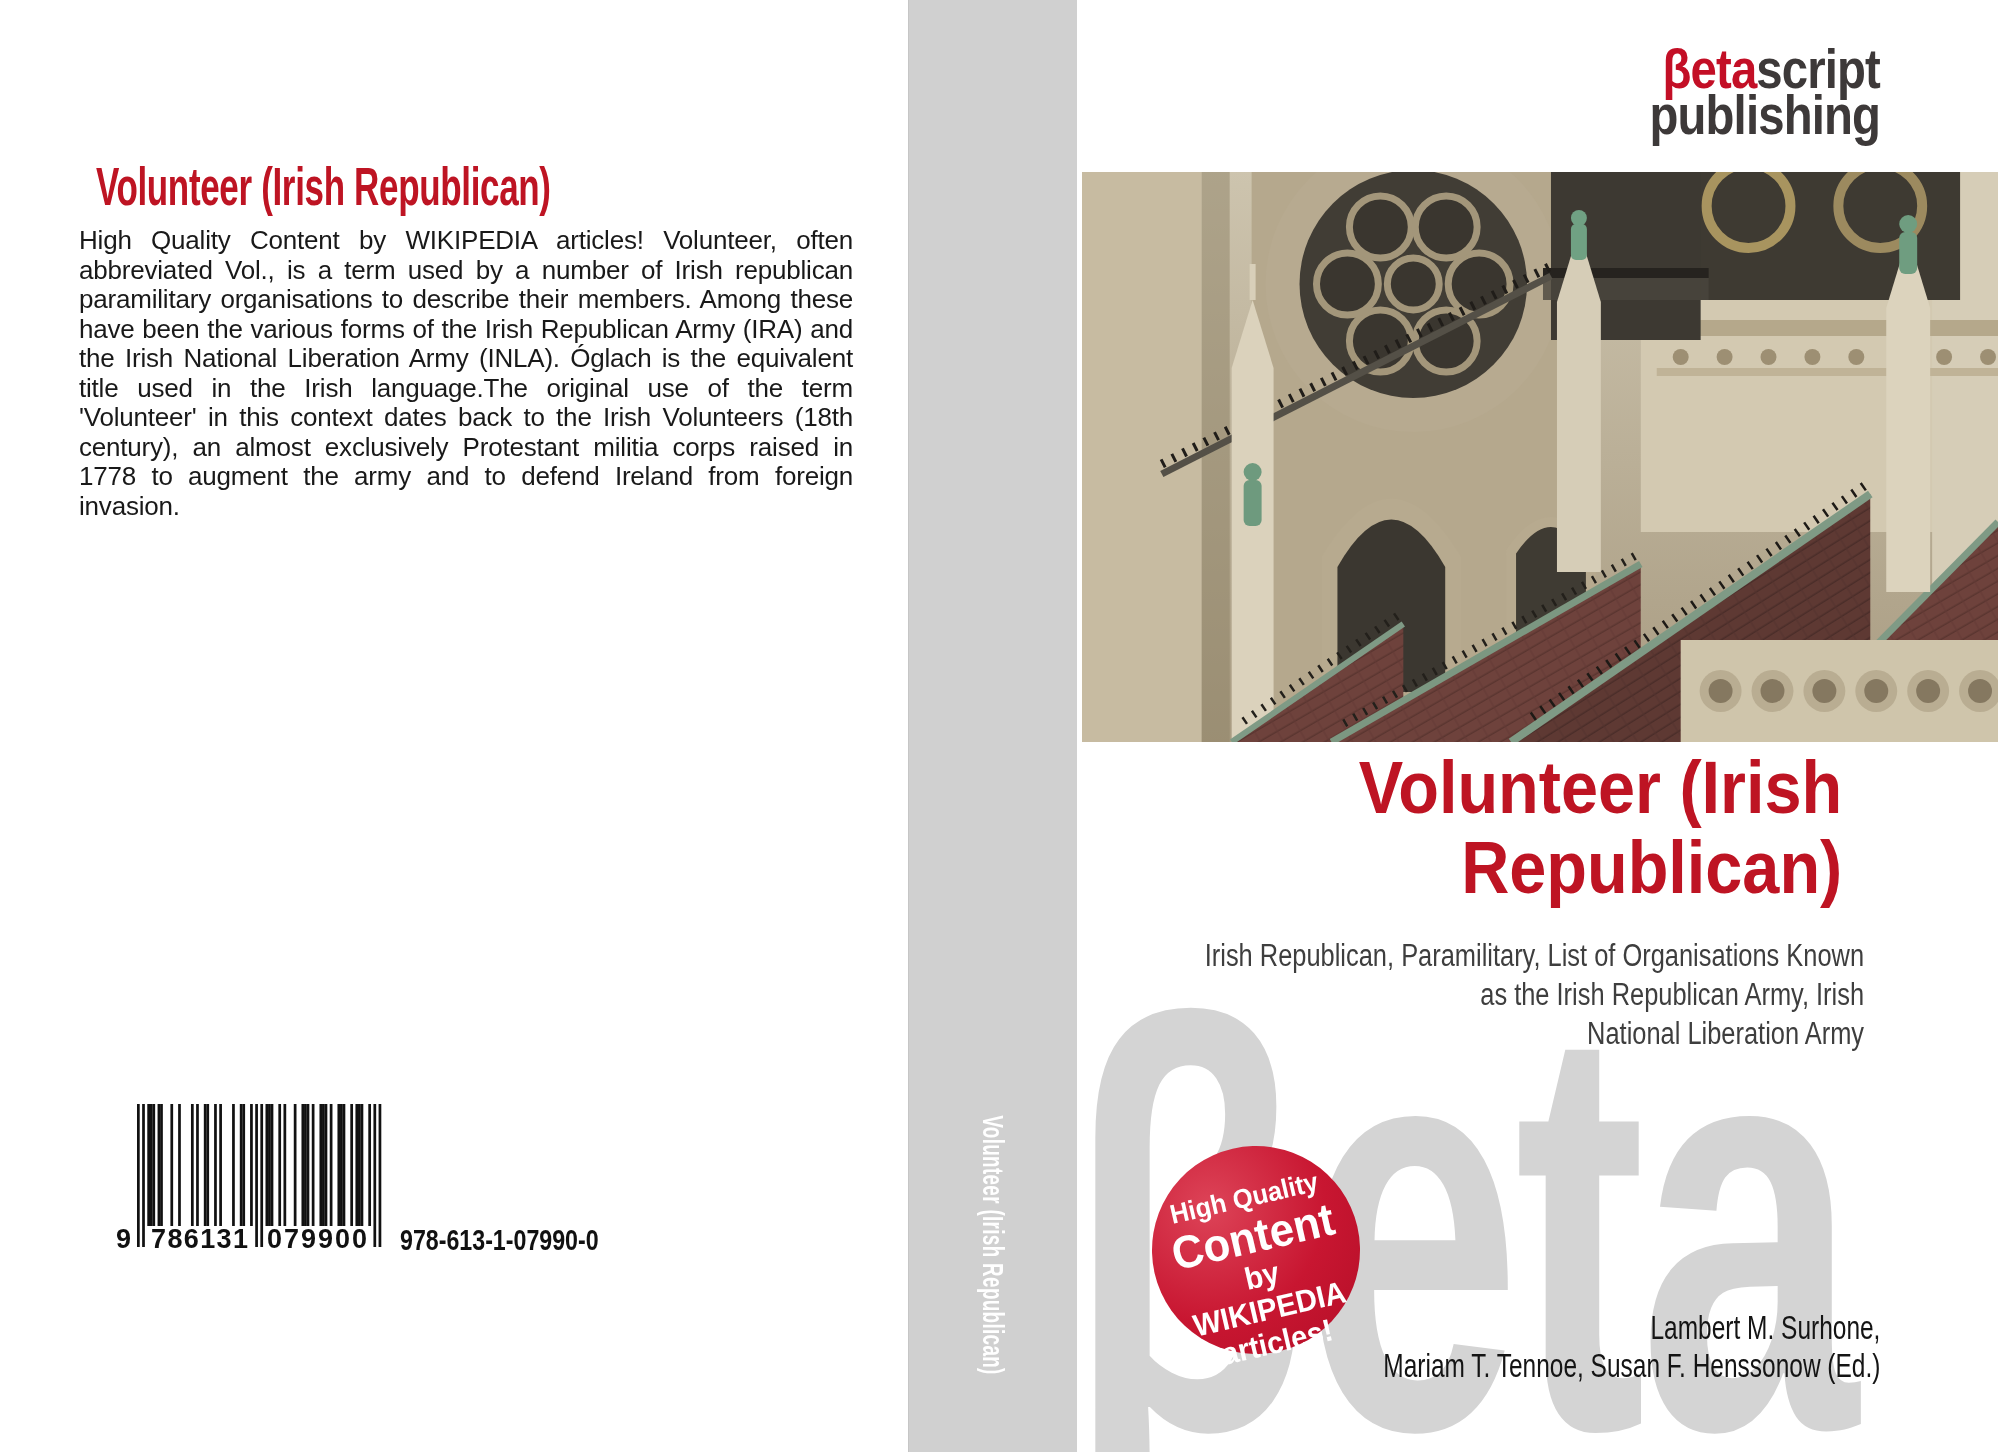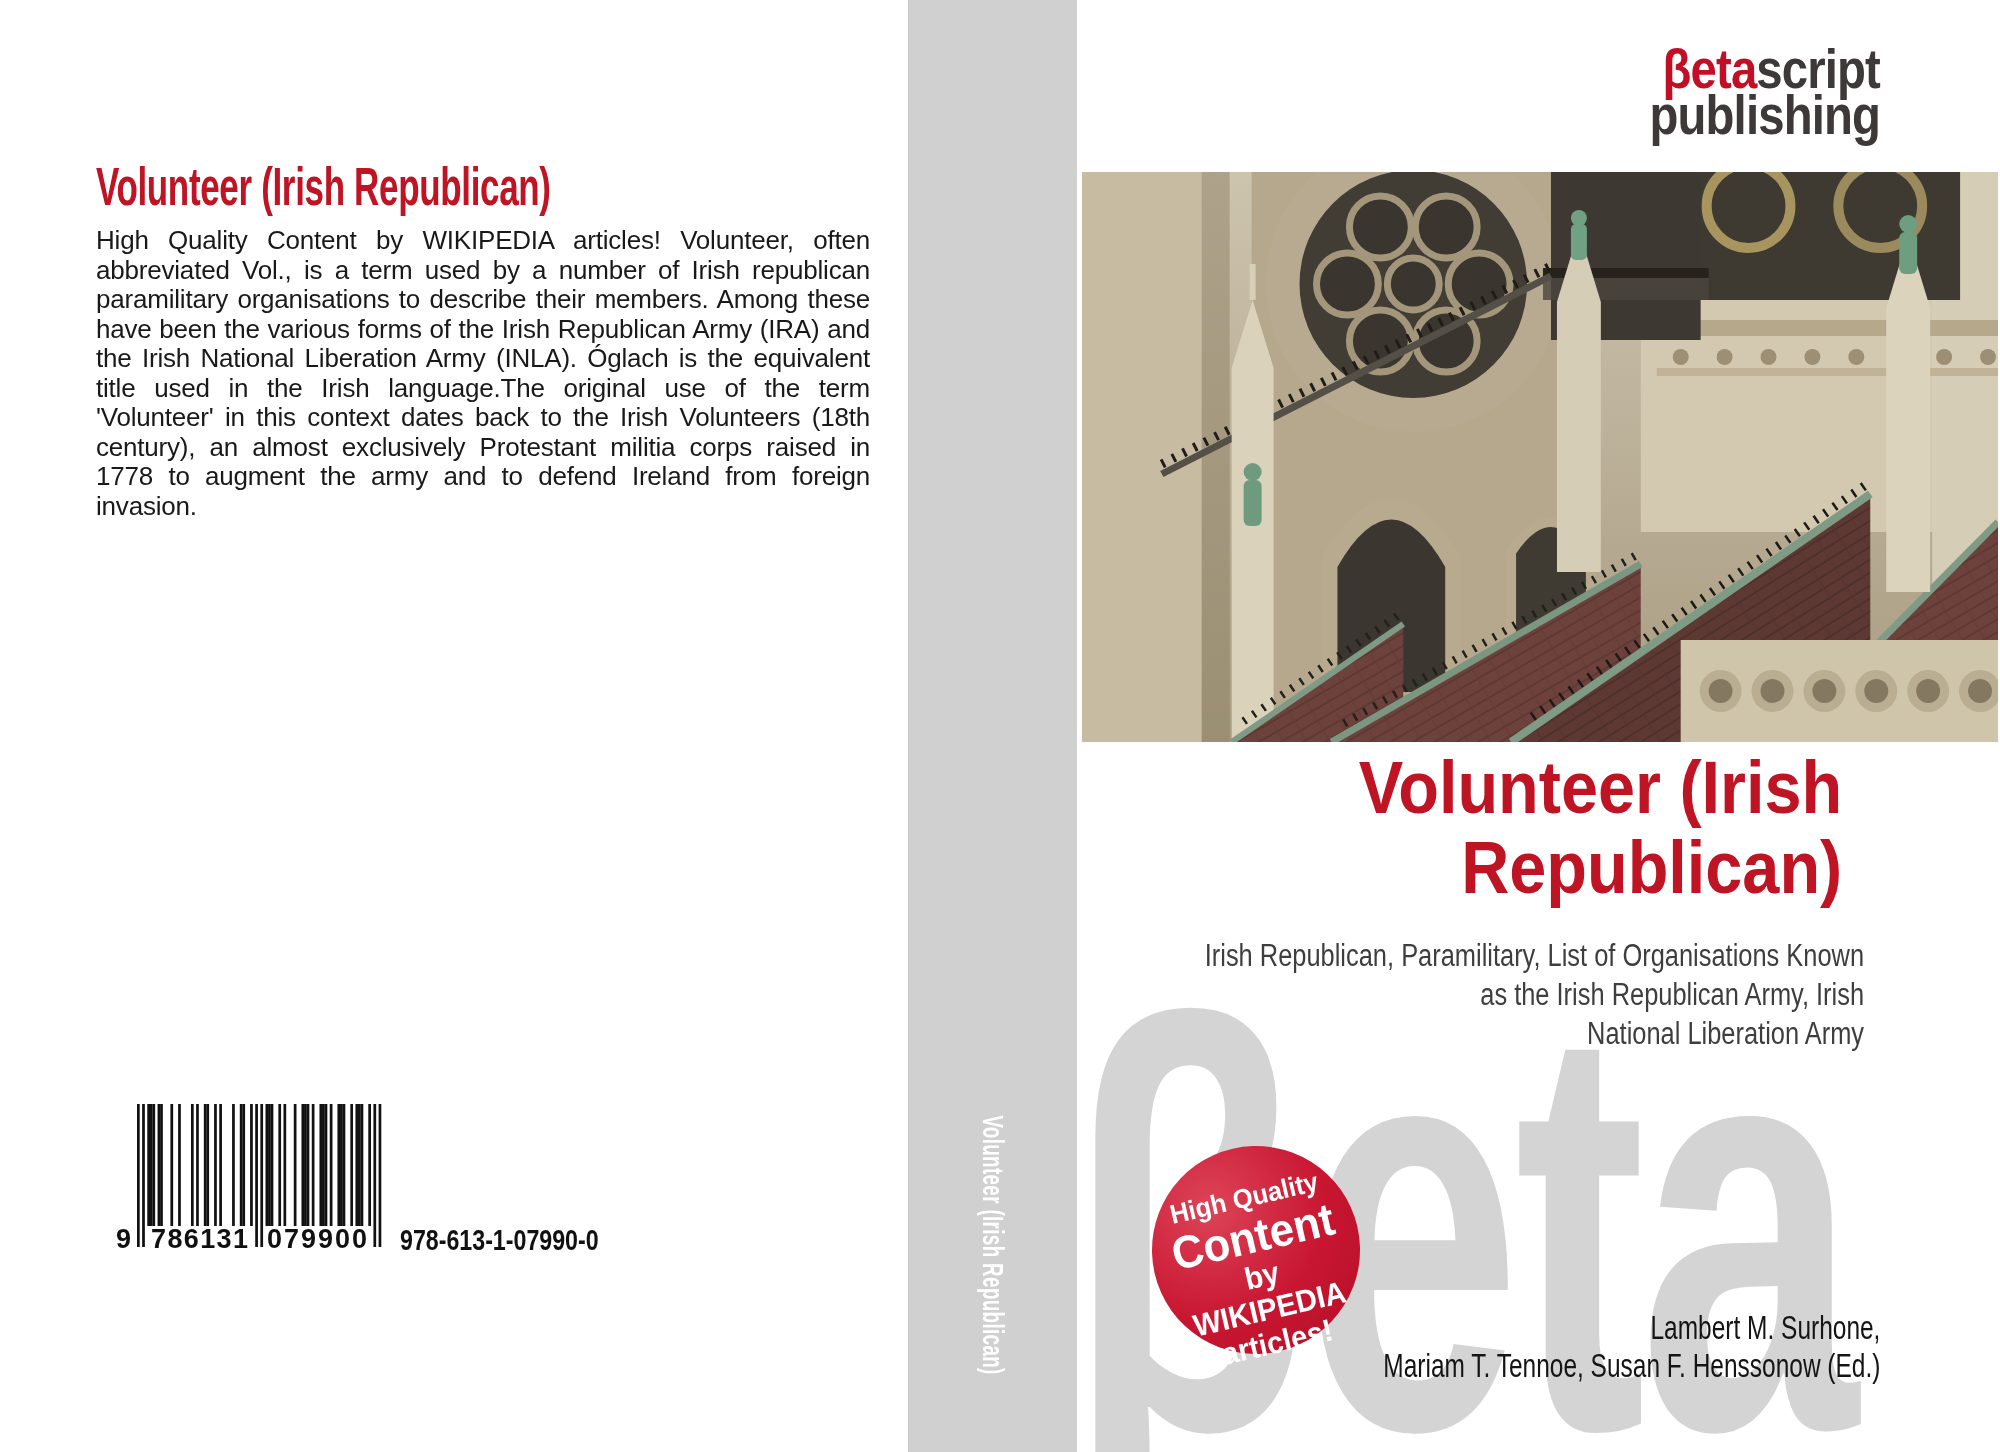--- a/index.html
+++ b/index.html
@@ -17,21 +17,21 @@
     font-family:"Liberation Sans",sans-serif;
   }
   
   .back-page{position:absolute;left:0;top:0;width:908px;height:1452px;background:#ffffff;}
   .back-title{
     position:absolute;left:96px;top:160px;margin:0;white-space:nowrap;
     font-size:53px;font-weight:bold;color:var(--accent-red);line-height:1;
     transform:scaleX(0.66);transform-origin:left top;letter-spacing:-0.5px;
   }
   .back-desc{
-    position:absolute;left:96px;top:226px;width:774px;margin:0;
+    position:absolute;left:79px;top:226px;width:774px;margin:0;
     font-size:26px;line-height:29.5px;text-align:justify;color:var(--body-text);
     letter-spacing:-0.2px;
   }
   .barcode{position:absolute;left:0;top:0;}
   .barcode svg{position:absolute;left:137px;top:1104px;}
   .bc-digit{position:absolute;top:1226px;font-size:27px;font-weight:bold;color:#111;line-height:1;}
   .bc-lead{left:116px;}
   .bc-left{left:151px;width:97px;display:flex;justify-content:space-between;}
   .bc-right{left:267px;width:100px;display:flex;justify-content:space-between;}
   .isbn-text{

